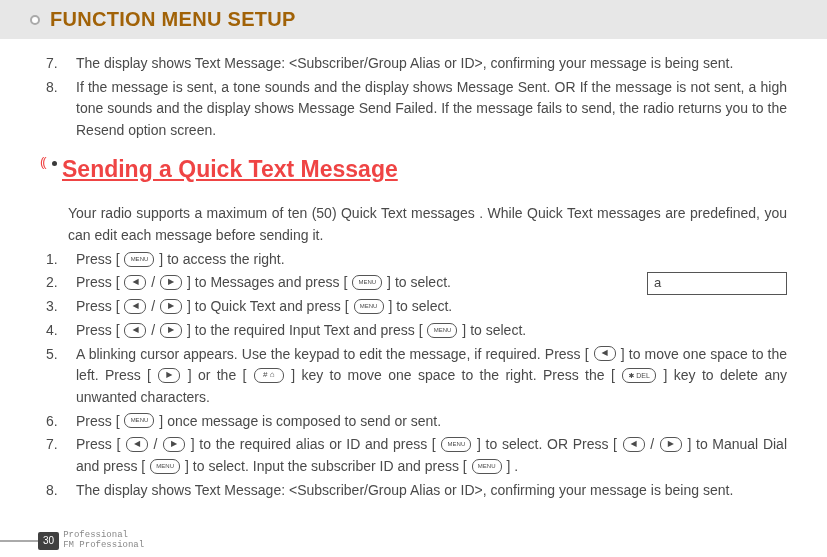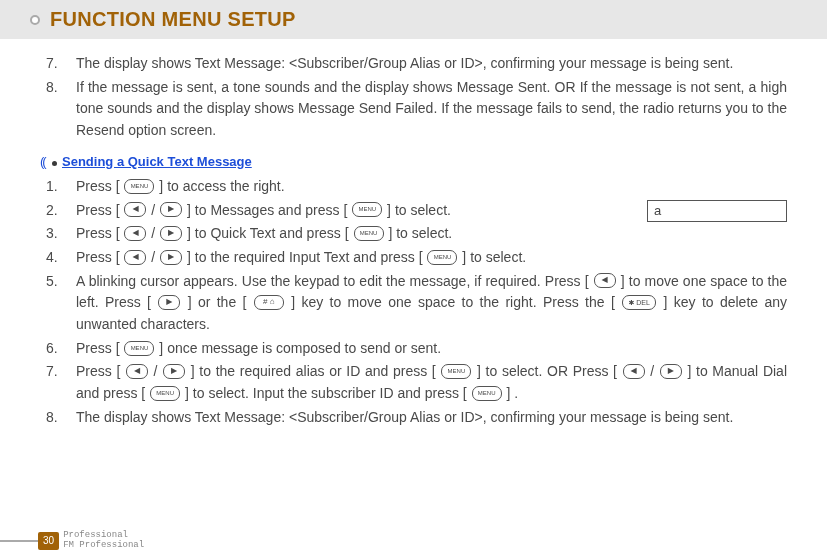--- a/index.html
+++ b/index.html
@@ -46,25 +46,25 @@
     margin-bottom: 2px;
     position: relative;
     padding-left: 8px;
   }
   ol.steps li .num {
     position: absolute;
     left: -22px;
     top: 0;
   }
   .section-heading {
-    font-size: 13px;
+    font-size: 23px;
     font-weight: bold;
-    color: #1d4ed8;
+    color: #ef4444;
     text-decoration: underline;
-    margin: 10px 0 4px 0;
+    margin: 10px 0 16px 0;
     padding-left: 20px;
     position: relative;
   }
   .section-heading::before {
     content: "((";
     position: absolute;
     left: -2px;
     top: 0;
     font-size: 13px;
     letter-spacing: -2px;
@@ -145,21 +145,21 @@
     color: #888;
   }
   .footer .line {
     width: 38px;
     height: 2px;
     border-top: 1px solid #aaa;
     border-bottom: 1px solid #aaa;
     margin-right: 0;
   }
   .footer .pagenum {
-    background: #a16207;
+    background: #404040;
     color: #fff;
     padding: 1px 5px;
     font-size: 10px;
     border-radius: 2px;
     margin-right: 4px;
   }
   .footer .ftxt { font-family: "Courier New", monospace; line-height: 1.1; }
 </style>
 </head>
 <body>
@@ -177,20 +177,21 @@
       <span class="num">8.</span>
       <span>If the message is sent, a tone sounds and the display shows Message Sent. OR If the message is not sent, a high tone sounds and the display shows Message Send Failed. If the message fails to send, the radio returns you to the Resend option screen.</span>
     </li>
   </ol>
 
   <div class="section-heading">
     <span class="dot"></span>
     <span>Sending a Quick Text Message</span>
   </div>
 
+  <div class="intro">Your radio supports a maximum of ten (50) Quick Text messages . While Quick Text messages are predefined, you can edit each message before sending it.</div>
 
   <ol class="steps">
 
     <li>
       <span class="num">1.</span>
       <span>Press [ </span><span class="key key-menu">MENU</span><span> ] to access the right.</span>
     </li>
 
     <li>
       <div class="floatbox">

